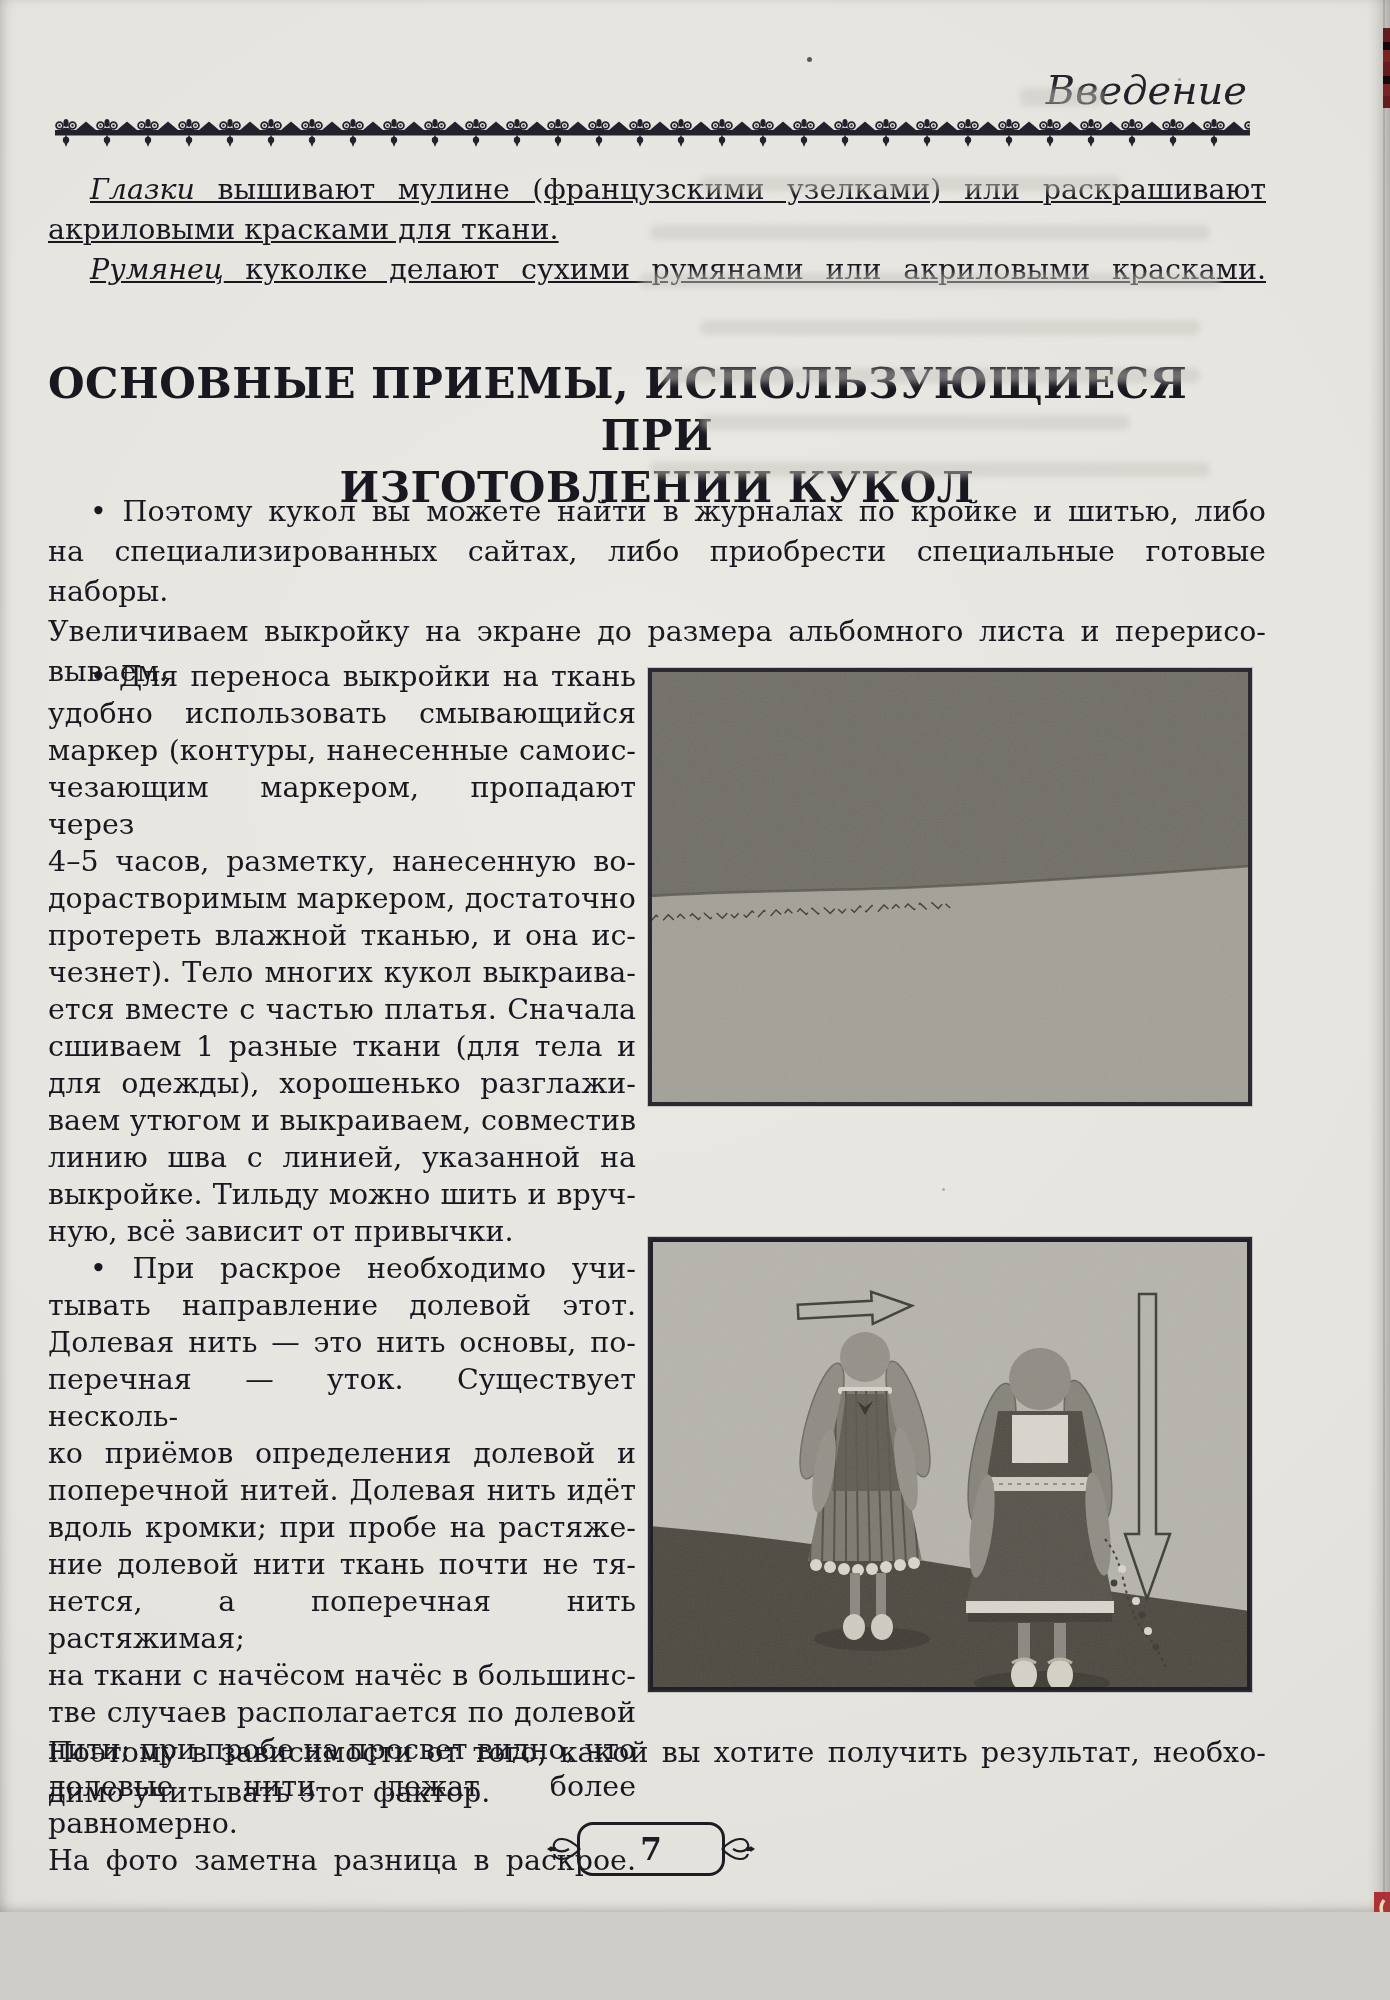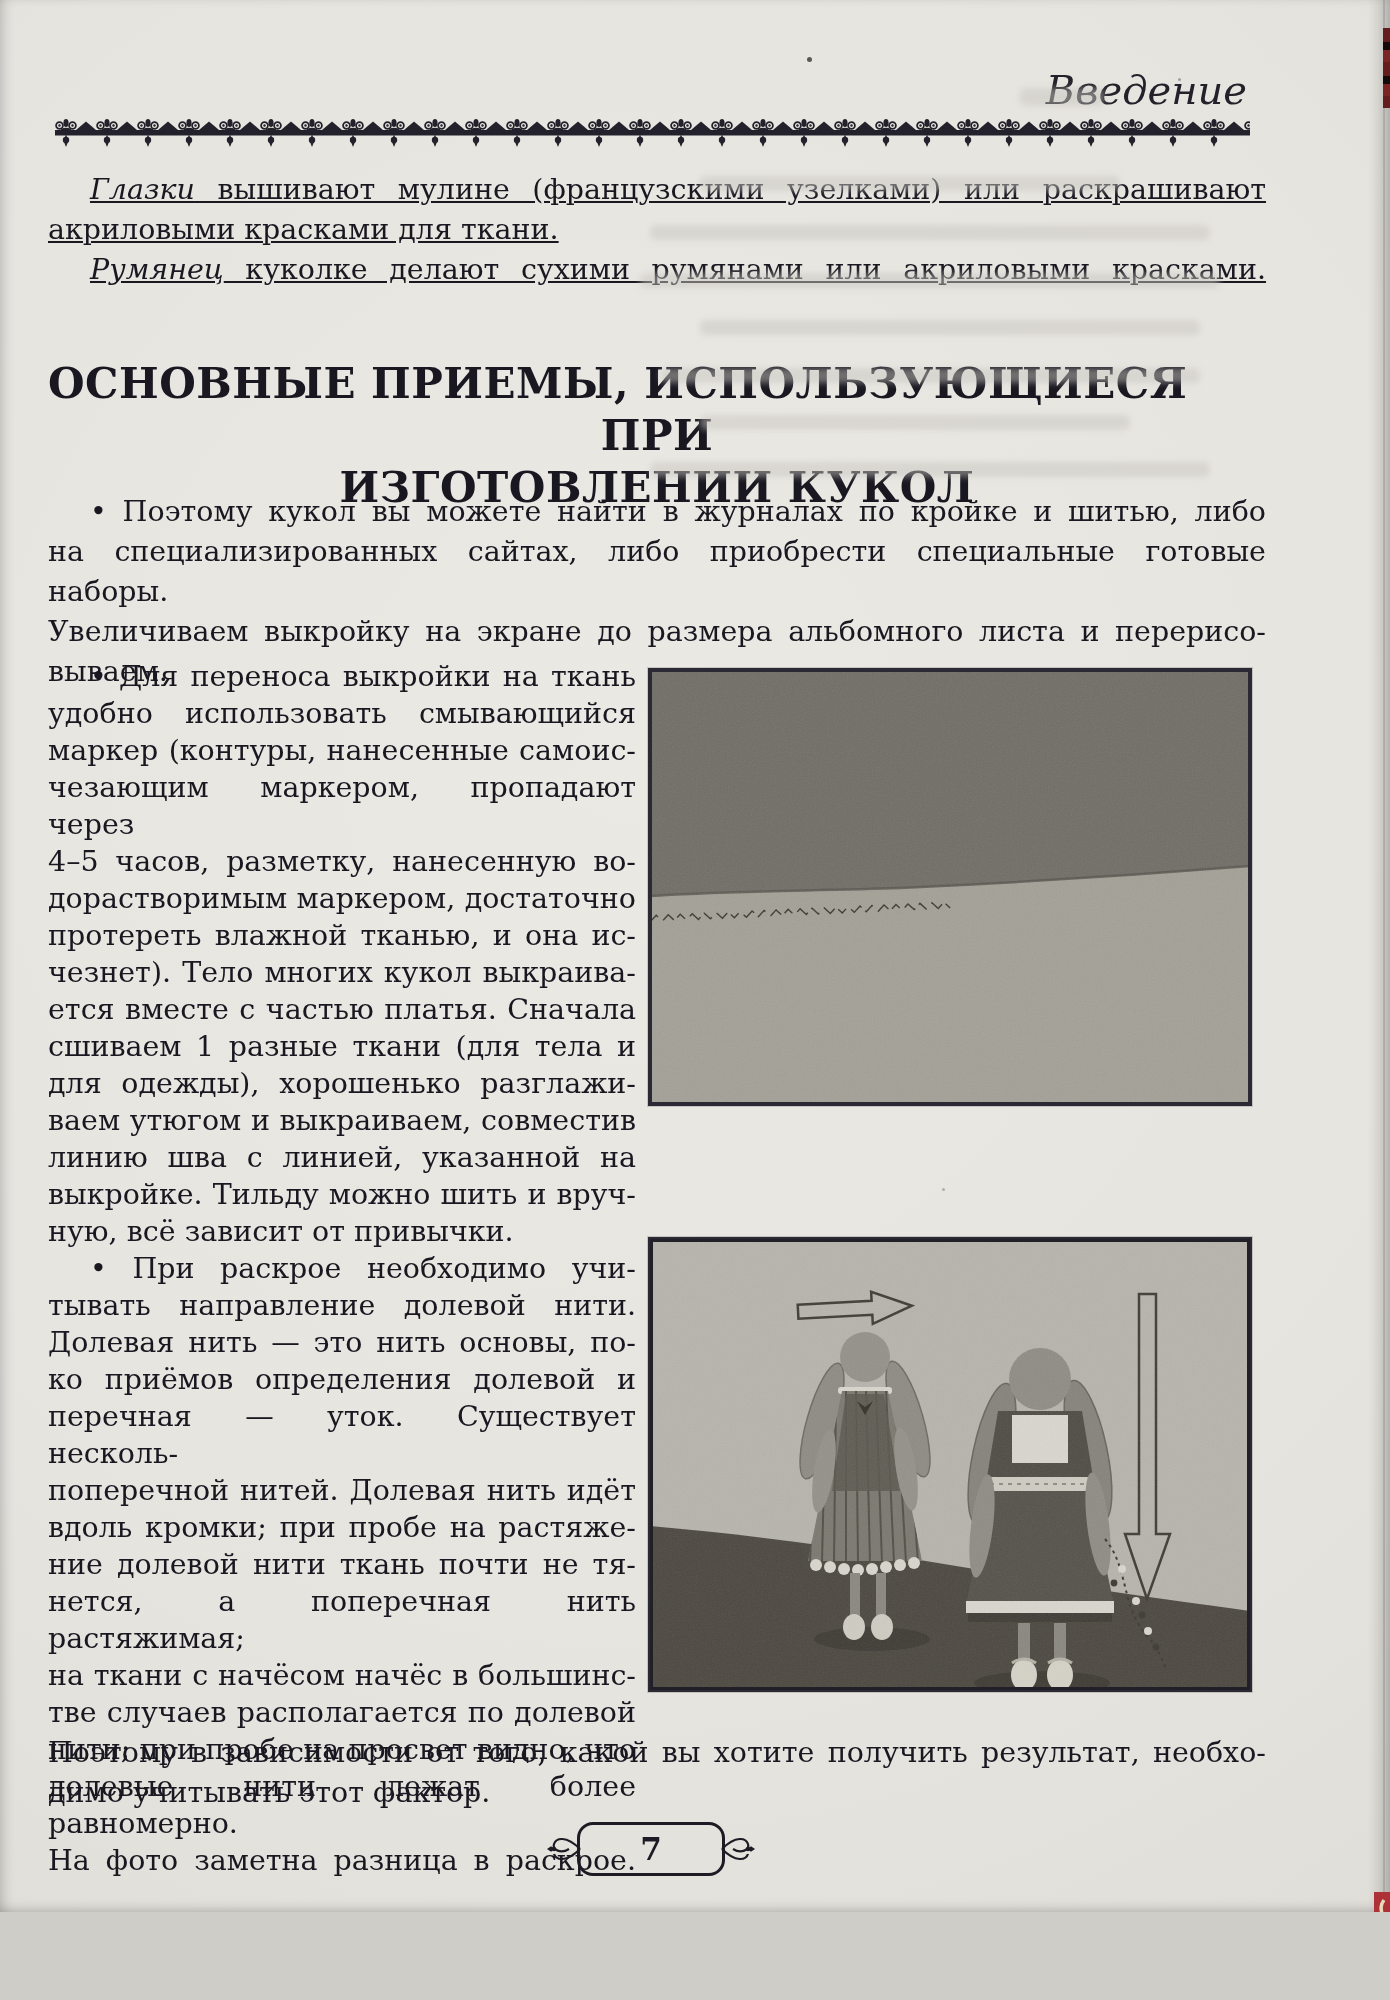--- a/index.html
+++ b/index.html
@@ -110,24 +110,24 @@
       <div class="line">протереть влажной тканью, и она ис-</div>
       <div class="line">чезнет). Тело многих кукол выкраива-</div>
       <div class="line">ется вместе с частью платья. Сначала</div>
       <div class="line">сшиваем 1 разные ткани (для тела и</div>
       <div class="line">для одежды), хорошенько разглажи-</div>
       <div class="line">ваем утюгом и выкраиваем, совместив</div>
       <div class="line">линию шва с линией, указанной на</div>
       <div class="line">выкройке. Тильду можно шить и вруч-</div>
       <div class="line end">ную, всё зависит от привычки.</div>
       <div class="line indent">• При раскрое необходимо учи-</div>
-      <div class="line">тывать направление долевой нити.</div>
+      <div class="line">тывать направление долевой этот.</div>
       <div class="line">Долевая нить — это нить основы, по-</div>
+      <div class="line">перечная — уток. Существует несколь-</div>
       <div class="line">ко приёмов определения долевой и</div>
-      <div class="line">перечная — уток. Существует несколь-</div>
       <div class="line">поперечной нитей. Долевая нить идёт</div>
       <div class="line">вдоль кромки; при пробе на растяже-</div>
       <div class="line">ние долевой нити ткань почти не тя-</div>
       <div class="line">нется, а поперечная нить растяжимая;</div>
       <div class="line">на ткани с начёсом начёс в большинс-</div>
       <div class="line">тве случаев располагается по долевой</div>
       <div class="line">нити; при пробе на просвет видно, что</div>
       <div class="line">долевые нити лежат более равномерно.</div>
       <div class="line">На фото заметна разница в раскрое.</div>
     </div>

